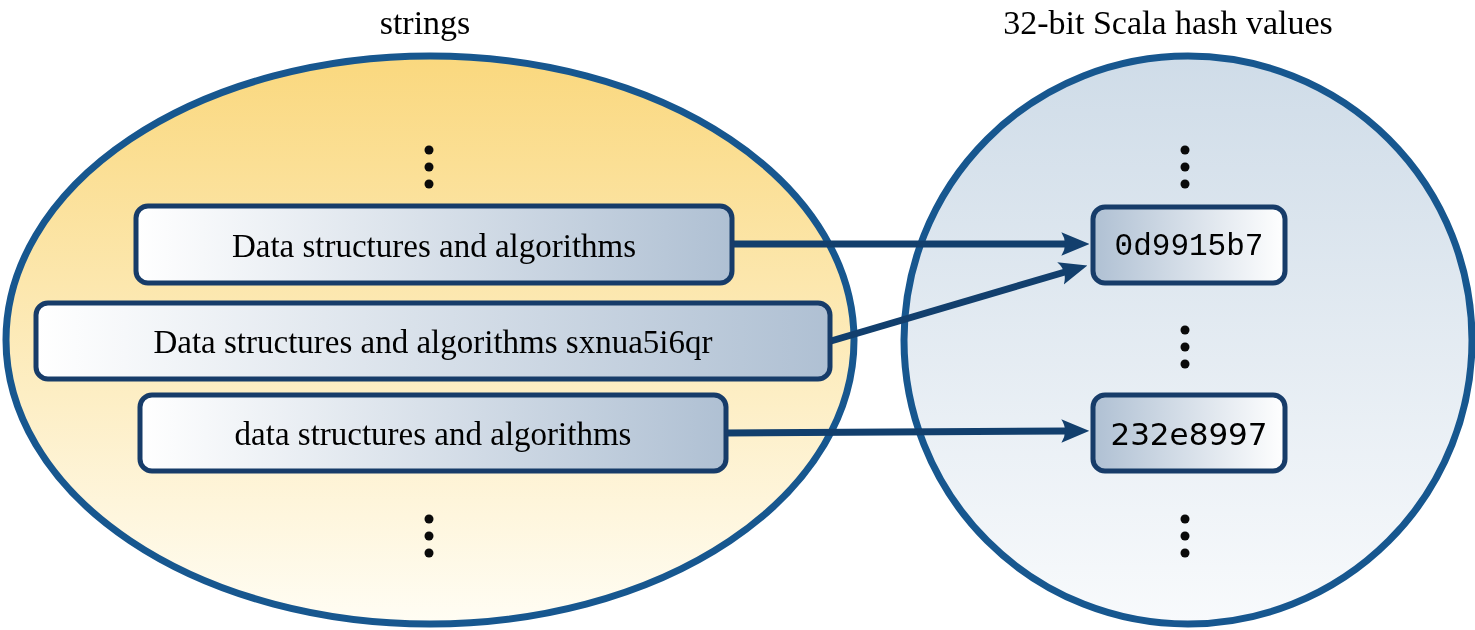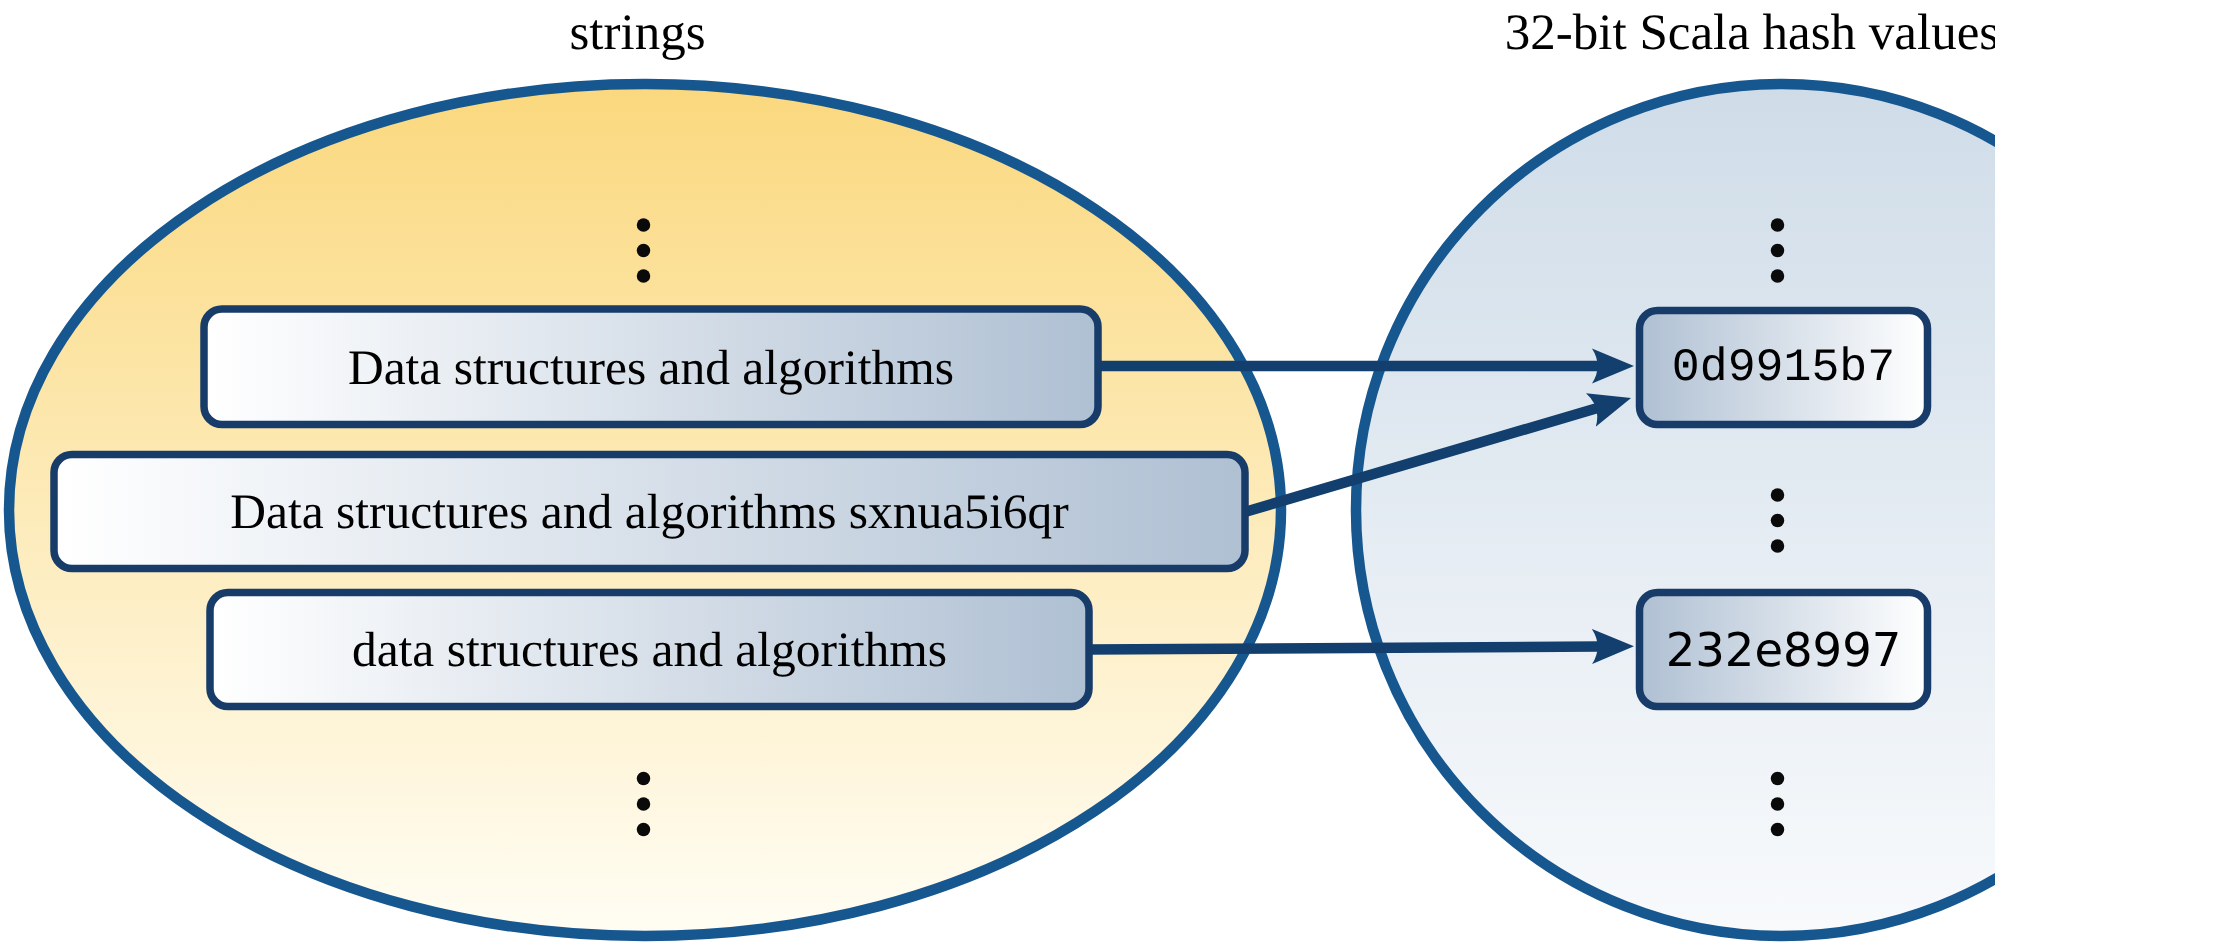--- a/index.html
+++ b/index.html
@@ -3,21 +3,21 @@
 <meta charset="utf-8">
 <style>
   html, body {
     margin: 0;
     padding: 0;
     background: #ffffff;
     font-family: "Liberation Serif", serif;
   }
   .stage {
     position: relative;
-    width: 1330px;
+    width: 1475px;
     height: 630px;
     background: #ffffff;
     overflow: hidden;
   }
   svg { display: block; }
   .set-title {
     font-family: "Liberation Serif", serif;
     font-size: 34px;
     fill: #000000;
   }

